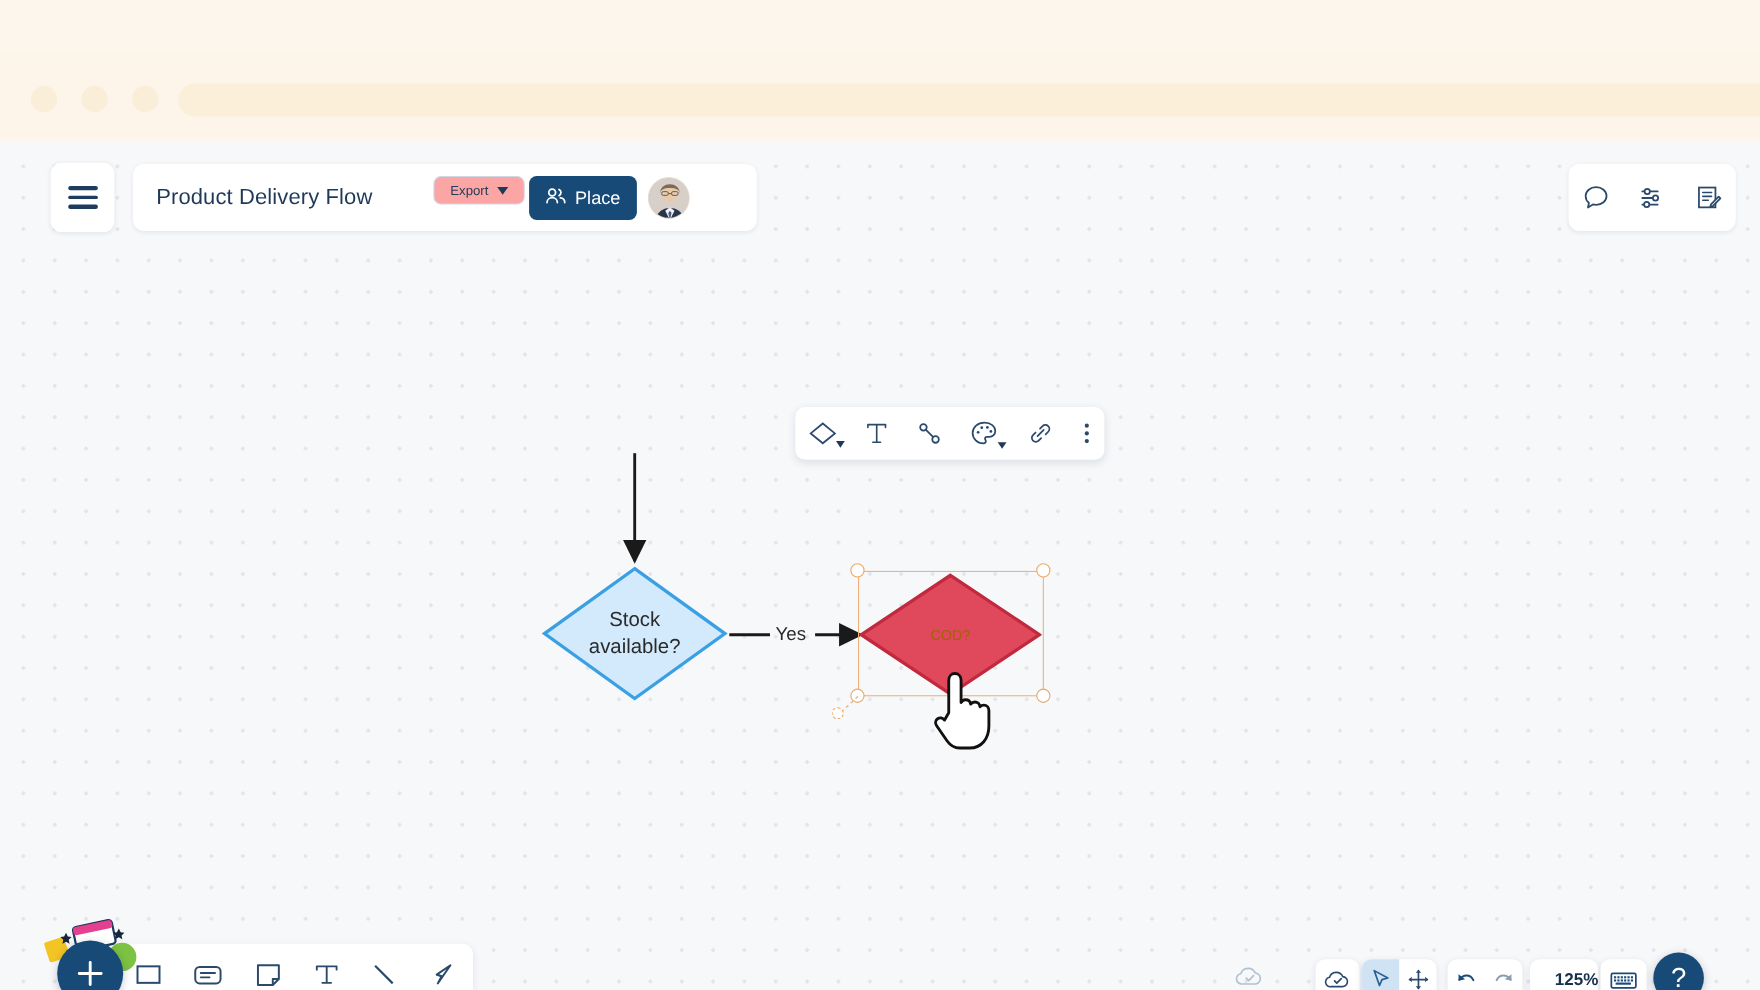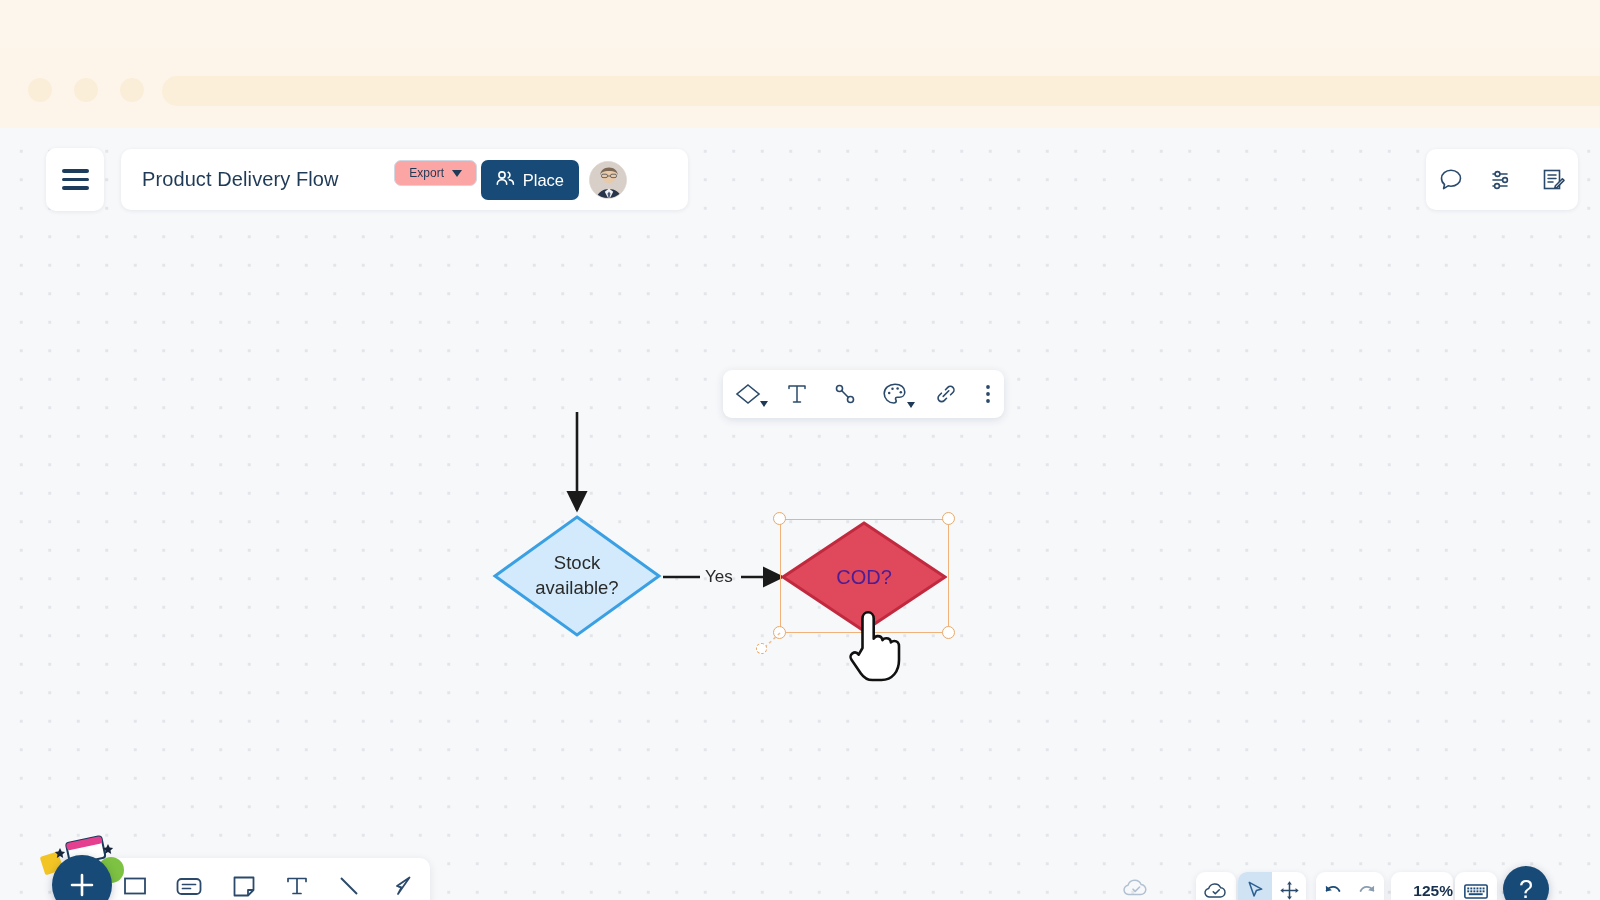--- a/index.html
+++ b/index.html
@@ -103,21 +103,21 @@
     position: absolute; inset: 0; display: flex; flex-direction: column;
     align-items: center; justify-content: center;
     font-size: 18.5px; color: #2a2a2a; line-height: 1.35; text-align: center;
   }
 
   .node-diamond-red {
     position: absolute; left: 781px; top: 473px; width: 166px; height: 112px; cursor: pointer;
   }
   .node-diamond-red .lbl {
     position: absolute; inset: 0; display: flex; align-items: center; justify-content: center;
-    font-size: 20px; color: #4c1d95; font-weight: 500;
+    font-size: 13px; color: #a16207; font-weight: 500;
   }
 
   .sel-box {
     position: absolute; left: 780px; top: 471px; width: 169px; height: 114px;
     border: 1.4px solid #f0b27a; pointer-events: none;
   }
   .handle {
     position: absolute; width: 13px; height: 13px; border-radius: 50%;
     background: #fff; border: 1.6px solid #e8a96a;
   }

